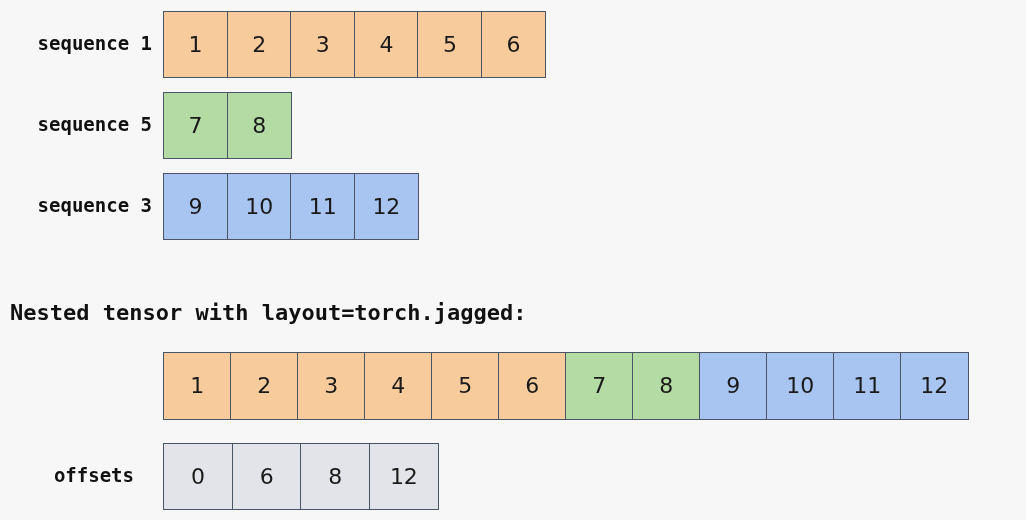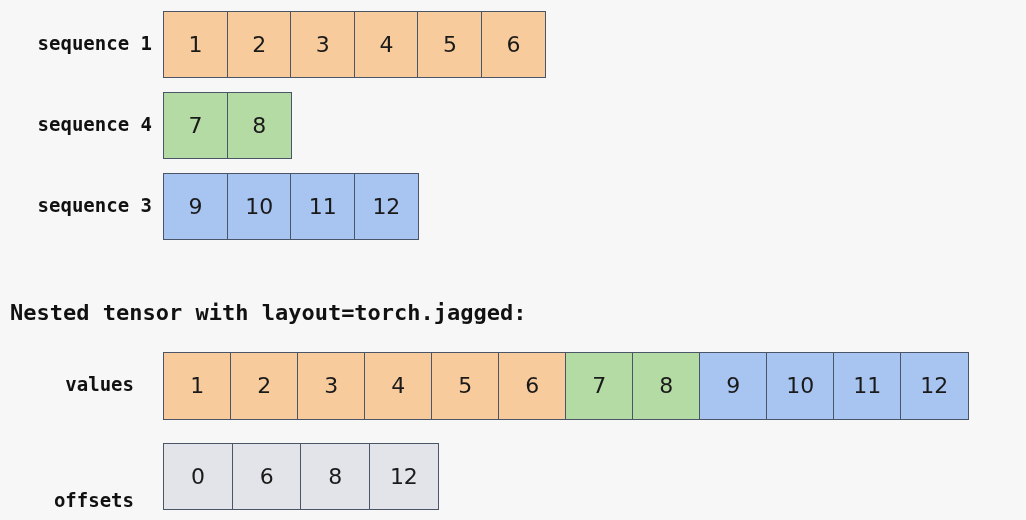--- a/index.html
+++ b/index.html
@@ -85,53 +85,52 @@
   <div class="row-label seq" style="top:34px;">sequence 1</div>
   <div class="strip" id="strip-seq-0" style="left:163px; top:11px; height:67px;">
       <div class="cell c-orange" style="width: 65.2px; background: rgb(248, 203, 156);">1</div>
       <div class="cell c-orange" style="width: 65.2px; background: rgb(248, 203, 156);">2</div>
       <div class="cell c-orange" style="width: 65.2px; background: rgb(248, 203, 156);">3</div>
       <div class="cell c-orange" style="width: 65.2px; background: rgb(248, 203, 156);">4</div>
       <div class="cell c-orange" style="width: 65.2px; background: rgb(248, 203, 156);">5</div>
       <div class="cell c-orange" style="width: 65.2px; background: rgb(248, 203, 156);">6</div>
     </div>
 
-  <div class="row-label seq" style="top:115px;">sequence 4</div>
+  <div class="row-label seq" style="top:115px;">sequence 5</div>
   <div class="strip" id="strip-seq-1" style="left:163px; top:92px; height:67px;">
       <div class="cell c-green" style="width: 65.2px; background: rgb(181, 219, 164);">7</div>
       <div class="cell c-green" style="width: 65.2px; background: rgb(181, 219, 164);">8</div>
     </div>
 
   <div class="row-label seq" style="top:196px;">sequence 3</div>
   <div class="strip" id="strip-seq-2" style="left:163px; top:173px; height:67px;">
       <div class="cell c-blue" style="width: 65.2px; background: rgb(168, 196, 240);">9</div>
       <div class="cell c-blue" style="width: 65.2px; background: rgb(168, 196, 240);">10</div>
       <div class="cell c-blue" style="width: 65.2px; background: rgb(168, 196, 240);">11</div>
       <div class="cell c-blue" style="width: 65.2px; background: rgb(168, 196, 240);">12</div>
     </div>
 
   <div class="caption" style="top:302px;">Nested tensor with layout=torch.jagged:</div>
 
-  <div class="row-label tensor" style="top:375px;">values</div>
   <div class="strip" id="strip-values" style="left:163px; top:352px; height:68px;">
       <div class="cell c-orange" style="width: 68.6px; background: rgb(248, 203, 156);">1</div>
       <div class="cell c-orange" style="width: 68.6px; background: rgb(248, 203, 156);">2</div>
       <div class="cell c-orange" style="width: 68.6px; background: rgb(248, 203, 156);">3</div>
       <div class="cell c-orange" style="width: 68.6px; background: rgb(248, 203, 156);">4</div>
       <div class="cell c-orange" style="width: 68.6px; background: rgb(248, 203, 156);">5</div>
       <div class="cell c-orange" style="width: 68.6px; background: rgb(248, 203, 156);">6</div>
       <div class="cell c-green" style="width: 68.6px; background: rgb(181, 219, 164);">7</div>
       <div class="cell c-green" style="width: 68.6px; background: rgb(181, 219, 164);">8</div>
       <div class="cell c-blue" style="width: 68.6px; background: rgb(168, 196, 240);">9</div>
       <div class="cell c-blue" style="width: 68.6px; background: rgb(168, 196, 240);">10</div>
       <div class="cell c-blue" style="width: 68.6px; background: rgb(168, 196, 240);">11</div>
       <div class="cell c-blue" style="width: 68.6px; background: rgb(168, 196, 240);">12</div>
     </div>
 
-  <div class="row-label tensor" style="top:466px;margin-top:25px;">offsets</div>
+  <div class="row-label tensor" style="top:466px;">offsets</div>
   <div class="strip" id="strip-offsets" style="left:163px; top:443px; height:67px;">
       <div class="cell c-gray" style="width: 70.2px; background: rgb(226, 228, 233);">0</div>
       <div class="cell c-gray" style="width: 70.2px; background: rgb(226, 228, 233);">6</div>
       <div class="cell c-gray" style="width: 70.2px; background: rgb(226, 228, 233);">8</div>
       <div class="cell c-gray" style="width: 70.2px; background: rgb(226, 228, 233);">12</div>
     </div>
 
 </div>
 
 </body></html>

